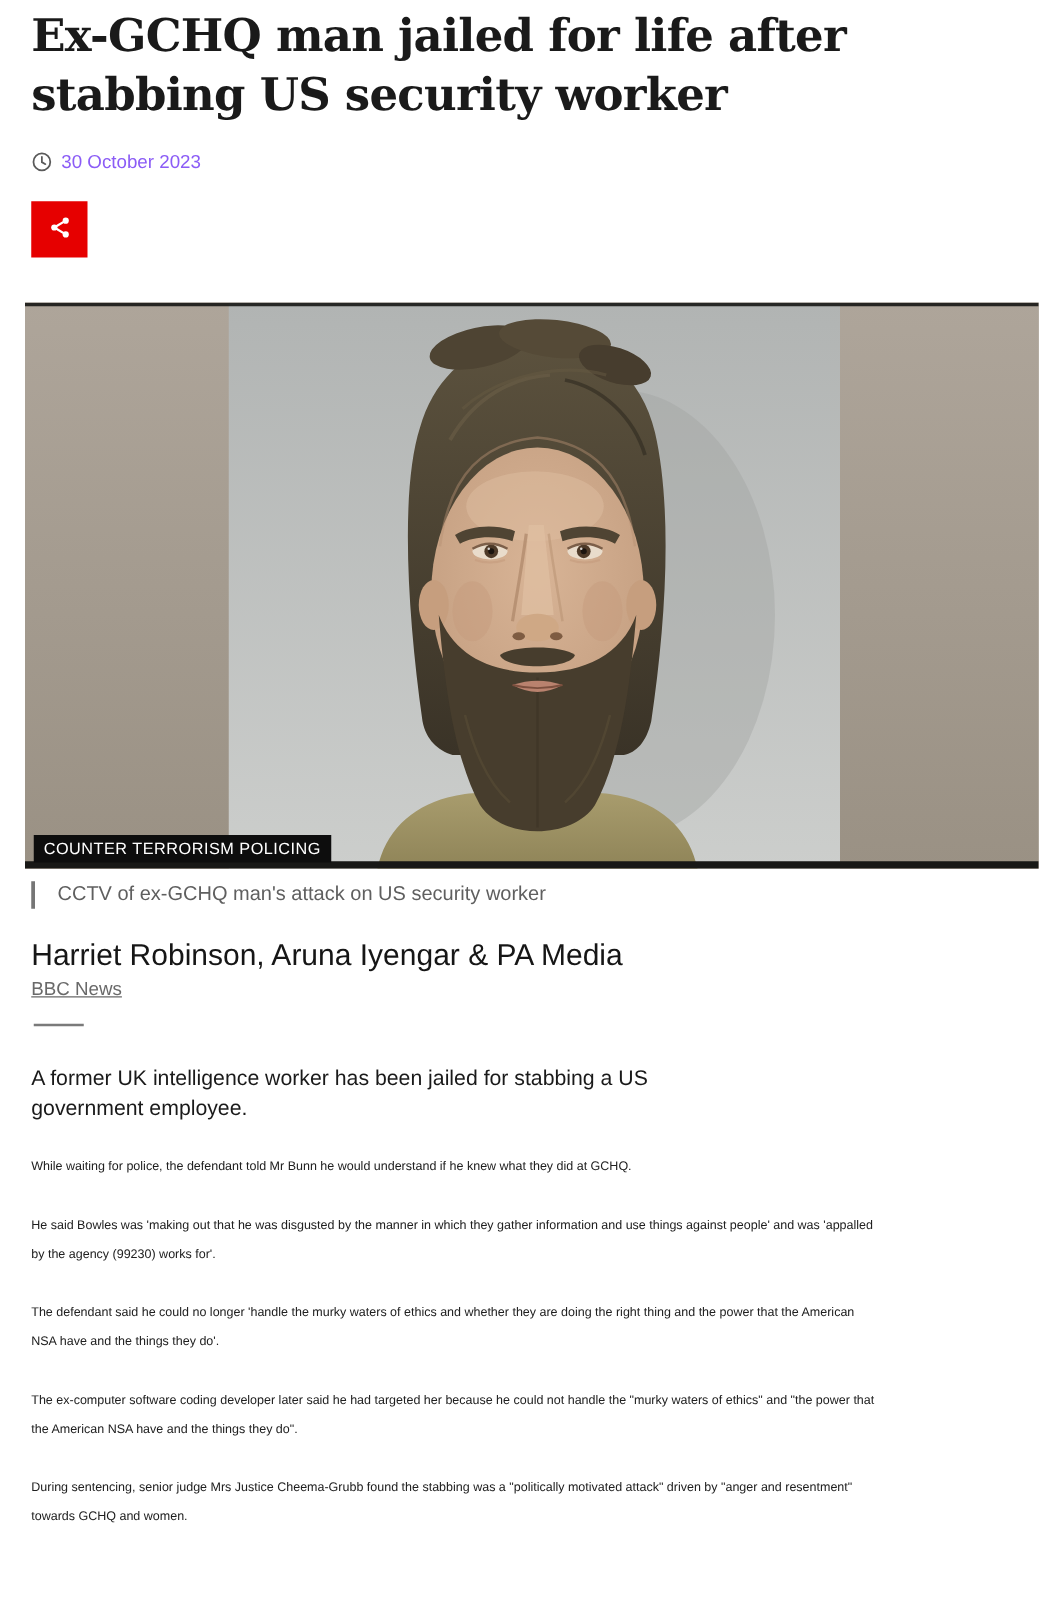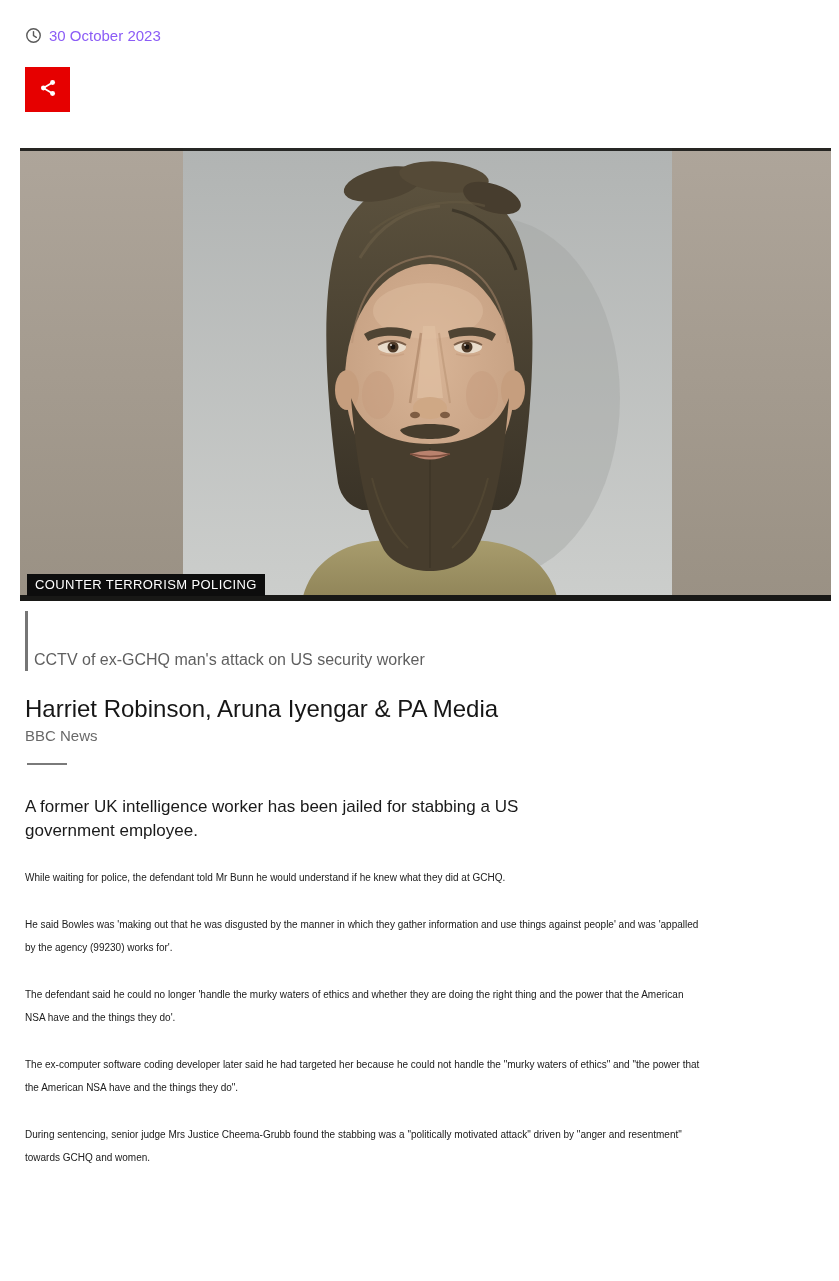--- a/index.html
+++ b/index.html
@@ -69,39 +69,39 @@
     white-space: nowrap;
   }
   .caption-row {
     margin-top: 10px;
     margin-left: 5px;
     display: flex;
     align-items: stretch;
   }
   .caption-bar { width: 3px; background: #767676; }
   .caption-text {
-    padding-left: 6px;
+    padding-left: 18px;
     font-size: 16px;
     line-height: 22px;
     color: #5f5f5f;
-    margin-top: 38px;
   }
 
   
   .byline { margin-top: 26px; }
   .byline-authors {
     font-size: 24px;
     font-weight: 400;
     color: #161616;
     line-height: 24px;
   }
   .byline-org {
     margin-top: 6px;
     font-size: 15px;
     color: #696969;
+    text-decoration: underline;
   }
   .byline-divider {
     width: 40px;
     height: 2px;
     background: #7a7a7a;
     margin: 19px 0 0 2px;
   }
 
   
   .lede {
@@ -118,20 +118,22 @@
     line-height: 23.5px;
     color: #202020;
   }
 </style>
 </head>
 <body>
 
 <main class="article">
 
   <h1 class="headline">
+    <div>Ex-GCHQ man jailed for life after</div>
+    <div>stabbing US security worker</div>
   </h1>
 
   <div class="meta-row">
     <span>
       <svg width="17" height="17" viewBox="0 0 24 24" fill="none">
         <circle cx="12" cy="12" r="9.5" stroke="#5a5a5a" stroke-width="2"></circle>
         <path d="M12 6.5 V12.3 L16 14.6" stroke="#5a5a5a" stroke-width="2" stroke-linecap="round" fill="none"></path>
       </svg>
     </span>
     <span>30 October 2023</span>

